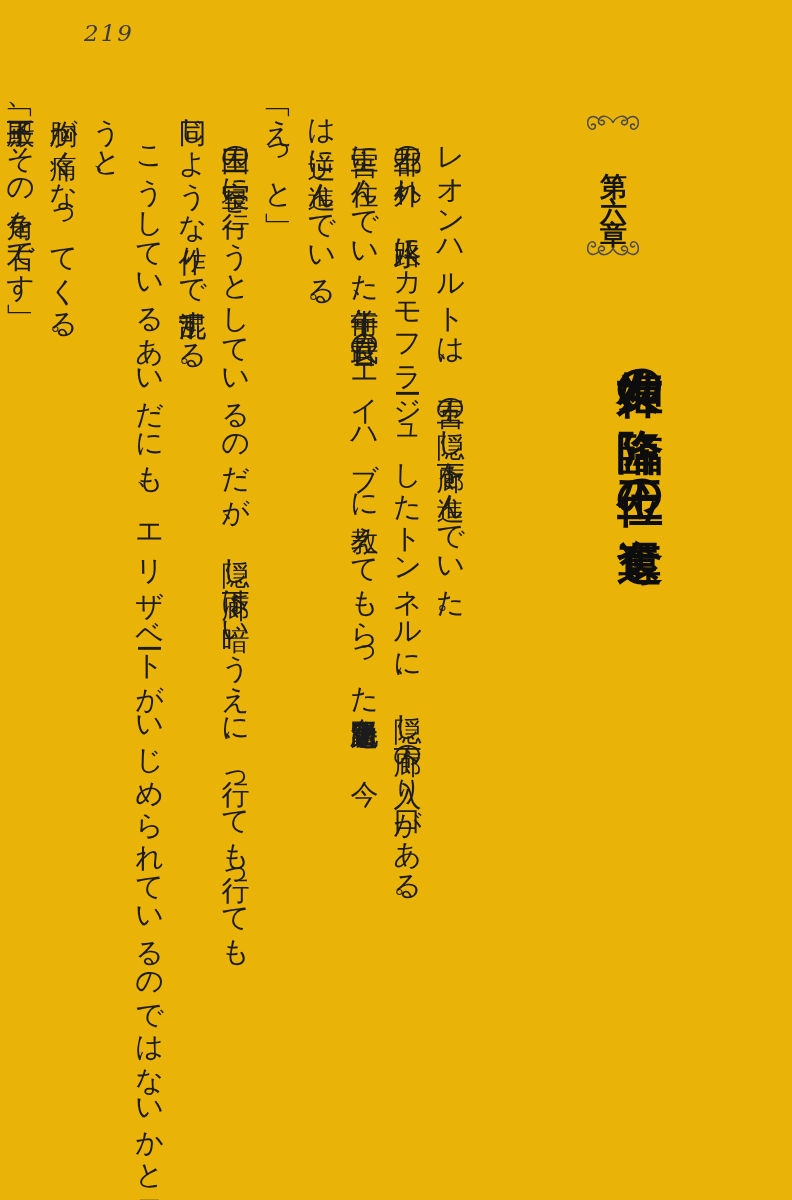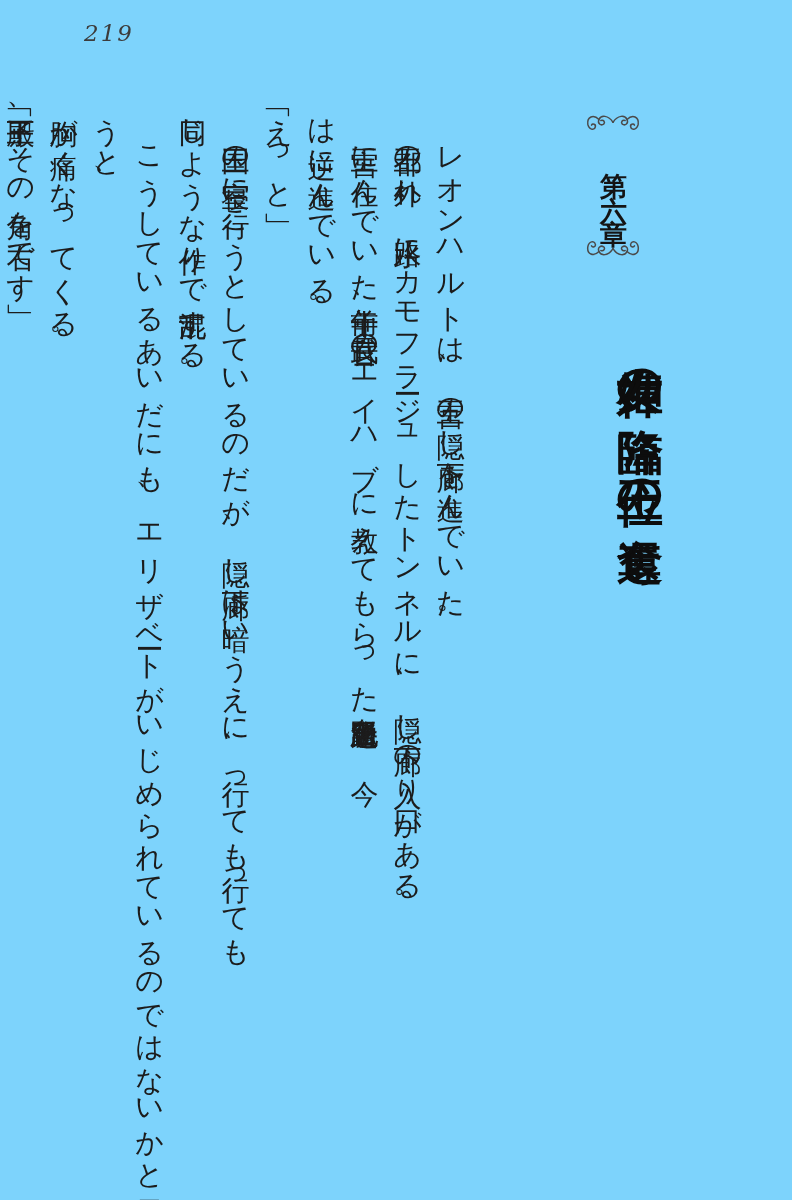--- a/index.html
+++ b/index.html
@@ -3,21 +3,21 @@
 <meta charset="utf-8">
 <style>
   html, body {
     margin: 0;
     padding: 0;
   }
   .page {
     position: relative;
     width: 792px;
     height: 1200px;
-    background: #7dd3fc;
+    background: #eab308;
     overflow: hidden;
     font-family: "Liberation Serif", "DejaVu Serif", serif;
   }
 
   
   .page-number {
     position: absolute;
     left: 84px;
     top: 20px;
     font-family: "DejaVu Serif", "Liberation Serif", serif;

